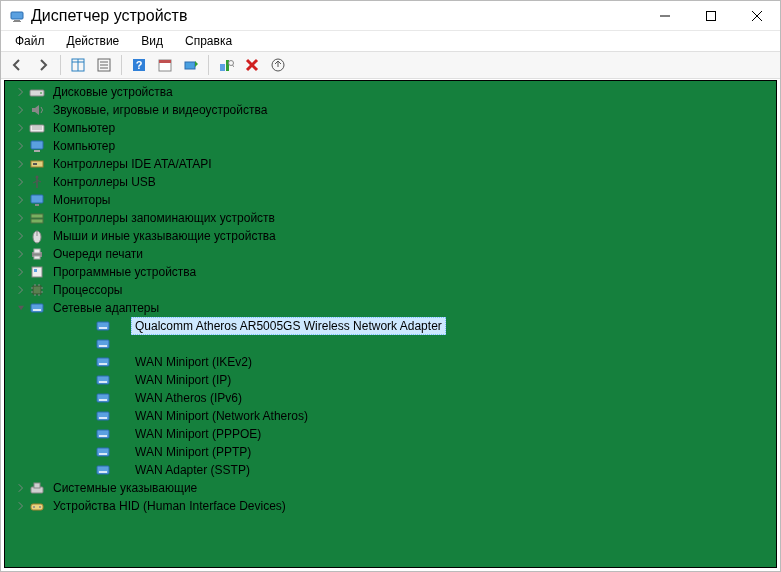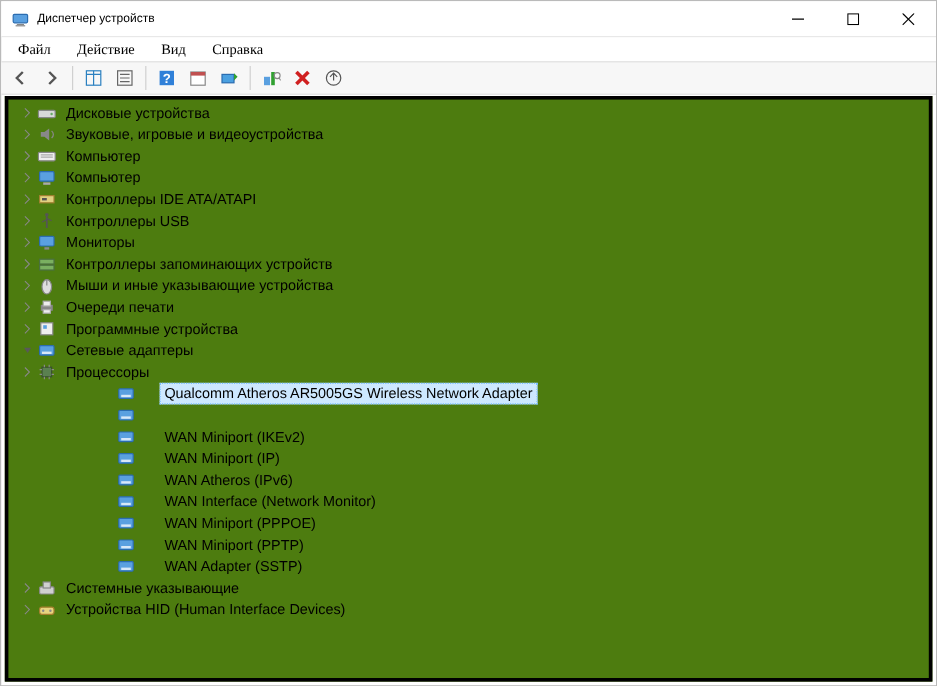--- a/index.html
+++ b/index.html
@@ -16,55 +16,55 @@
   }
   .titlebar {
     height: 30px;
     display: flex;
     align-items: center;
     padding-left: 8px;
     background: #fff;
     border-bottom: 1px solid #e8e8e8;
   }
   .titlebar .icon { width: 16px; height: 16px; margin-right: 6px; }
-  .titlebar .title { flex: 1; font-size: 10px; }
+  .titlebar .title { flex: 1; font-size: 16px; }
   .titlebar .ctrls { display: flex; }
   .titlebar .ctrl {
     width: 46px; height: 30px;
     display: flex; align-items: center; justify-content: center;
     font-family: "Segoe UI Symbol", sans-serif; font-size: 10px;
   }
   .menubar {
     height: 20px;
     display: flex; align-items: center;
     padding-left: 6px;
     gap: 6px;
   }
-  .menubar .item { padding: 2px 8px; font-family: Liberation Serif, serif; }
+  .menubar .item { padding: 2px 8px; }
   .toolbar {
     height: 28px;
     border-top: 1px solid #e0e0e0;
     border-bottom: 1px solid #e0e0e0;
     background: #f7f7f7;
     display: flex; align-items: center;
     padding: 0 4px;
     gap: 2px;
   }
   .tbtn {
     width: 24px; height: 24px;
     display: flex; align-items: center; justify-content: center;
     border: 1px solid transparent;
   }
   .tbsep { width: 1px; height: 20px; background: #d0d0d0; margin: 0 3px; }
   .tree-wrap {
     position: absolute;
     left: 4px; right: 4px;
     top: 80px; bottom: 4px;
-    border: 3px solid #000000;
-    background: #4d7c0f;
+    border: 1px solid #000000;
+    background: #15803d;
     overflow: hidden;
   }
   .tree-scroller {
     position: absolute;
     inset: 0;
     overflow-y: scroll;
     padding: 2px 0;
   }
   .row {
     height: 18px;
@@ -332,43 +332,43 @@
         <span class="devicon">
           <svg width="16" height="16" viewBox="0 0 16 16">
             <use href="#i-soft"></use>
           </svg>
         </span>
         <span class="label">Программные устройства</span>
       </div>
       <div class="row indent0">
         <span class="tw">
           <svg width="12" height="12" viewBox="0 0 16 16">
+            <use href="#tw-closed"></use>
+          </svg>
+        </span>
+        <span class="devicon">
+          <svg width="16" height="16" viewBox="0 0 16 16">
+            <use href="#i-cpu"></use>
+          </svg>
+        </span>
+        <span class="label">Процессоры</span>
+      </div>
+      <div class="row indent0">
+        <span class="tw">
+          <svg width="12" height="12" viewBox="0 0 16 16">
             <use href="#tw-open"></use>
           </svg>
         </span>
         <span class="devicon">
           <svg width="16" height="16" viewBox="0 0 16 16">
             <use href="#i-net"></use>
           </svg>
         </span>
         <span class="label">Сетевые адаптеры</span>
       </div>
-      <div class="row indent0">
-        <span class="tw">
-          <svg width="12" height="12" viewBox="0 0 16 16">
-            <use href="#tw-closed"></use>
-          </svg>
-        </span>
-        <span class="devicon">
-          <svg width="16" height="16" viewBox="0 0 16 16">
-            <use href="#i-cpu"></use>
-          </svg>
-        </span>
-        <span class="label">Процессоры</span>
-      </div>
       <div class="row indent1">
         <span class="tw"></span>
         <span class="tw"></span>
         <span class="devicon">
           <svg width="16" height="16" viewBox="0 0 16 16">
             <use href="#i-net"></use>
           </svg>
         </span>
         <span class="label sel">Qualcomm Atheros AR5005GS Wireless Network Adapter</span>
       </div>
@@ -412,21 +412,21 @@
         <span class="label">WAN Atheros (IPv6)</span>
       </div>
       <div class="row indent1">
         <span class="tw"></span>
         <span class="tw"></span>
         <span class="devicon">
           <svg width="16" height="16" viewBox="0 0 16 16">
             <use href="#i-net"></use>
           </svg>
         </span>
-        <span class="label">WAN Interface (Network Monitor)</span>
+        <span class="label">WAN Miniport (Network Atheros)</span>
       </div>
       <div class="row indent1">
         <span class="tw"></span>
         <span class="tw"></span>
         <span class="devicon">
           <svg width="16" height="16" viewBox="0 0 16 16">
             <use href="#i-net"></use>
           </svg>
         </span>
         <span class="label">WAN Miniport (PPPOE)</span>

